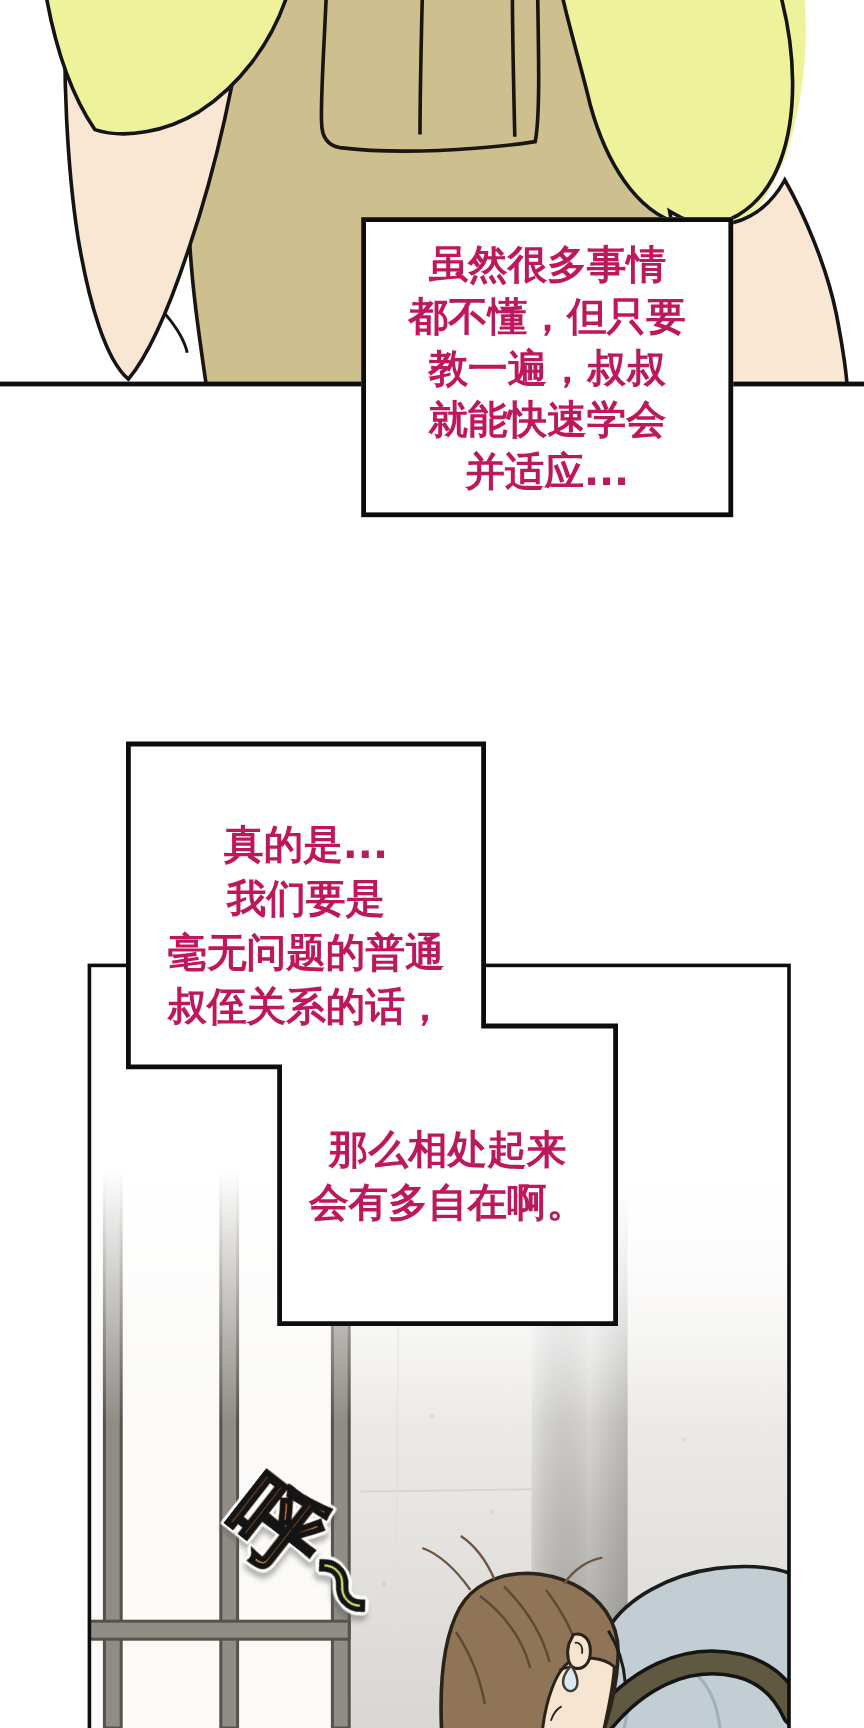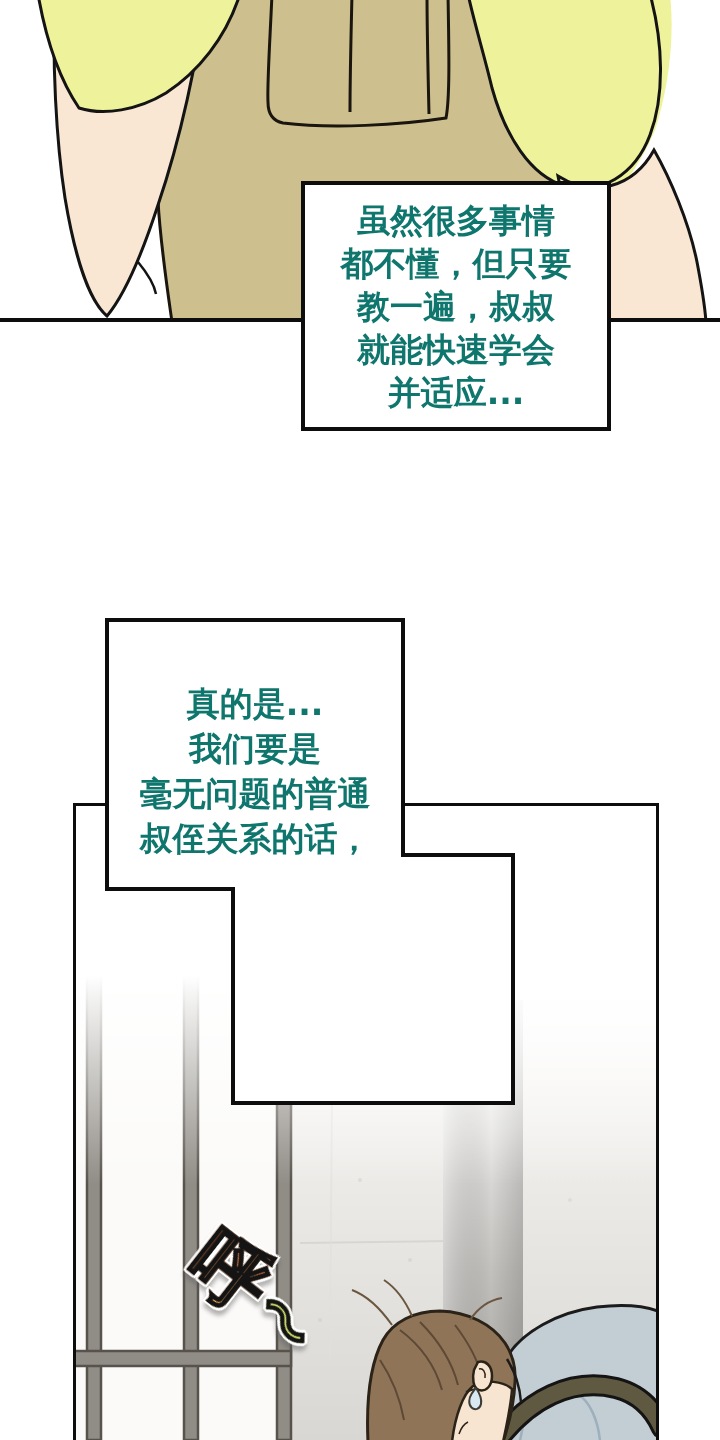--- a/index.html
+++ b/index.html
@@ -1,20 +1,20 @@
 <!DOCTYPE html>
 <html><head>
 <meta charset="utf-8">
 <style>
   html,body{margin:0;padding:0;background:#ffffff;}
   #canvas{position:relative;width:720px;height:1440px;background:#ffffff;overflow:hidden;
           font-family:"DejaVu Sans","Liberation Sans",sans-serif;}
   #bg-art{position:absolute;left:0;top:0;width:720px;height:1440px;z-index:0;}
   .bubble-text{position:absolute;display:flex;align-items:center;justify-content:center;
-               text-align:center;font-weight:700;color:#0f766e;white-space:pre-line;}
+               text-align:center;font-weight:700;color:#be185d;white-space:pre-line;}
   #bubble1{position:absolute;left:301px;top:181px;width:310px;height:250px;background:#ffffff;
            border:4px solid #0d0d0d;box-sizing:border-box;z-index:2;}
   #t1{left:301px;top:181px;width:310px;height:250px;font-size:33px;line-height:43px;z-index:3;}
   #bubble-union{position:absolute;left:0;top:0;width:720px;height:1440px;z-index:3;pointer-events:none;}
   #t2{left:107px;top:622px;width:296px;height:265px;font-size:33px;line-height:45px;z-index:4;margin-top:16px;}
   #t3{left:233px;top:865px;width:280px;height:230px;font-size:33px;line-height:44px;z-index:4;}
   .sfx{position:absolute;z-index:5;font-weight:700;
        -webkit-text-stroke:2.5px #141414;
        filter:drop-shadow(2px 0 0 #fff) drop-shadow(-2px 0 0 #fff)
               drop-shadow(0 2px 0 #fff) drop-shadow(0 -2px 0 #fff)
@@ -161,17 +161,19 @@
 就能快速学会
 并适应...</div>
 
   <svg id="bubble-union" viewBox="0 0 720 1440" xmlns="http://www.w3.org/2000/svg">
     <path d="M107,620 H403 V855 H513 V1103 H233 V889 H107 Z" fill="#ffffff" stroke="#0d0d0d" stroke-width="4"></path>
   </svg>
   <div id="t2" class="bubble-text">真的是...
 我们要是
 毫无问题的普通
 叔侄关系的话，</div>
+  <div id="t3" class="bubble-text">那么相处起来
+会有多自在啊。</div>
 
   <span id="sfx-main" class="sfx">呼</span>
   <span id="sfx-trail" class="sfx">〜</span>
 
 </div>
 
 </body></html>

